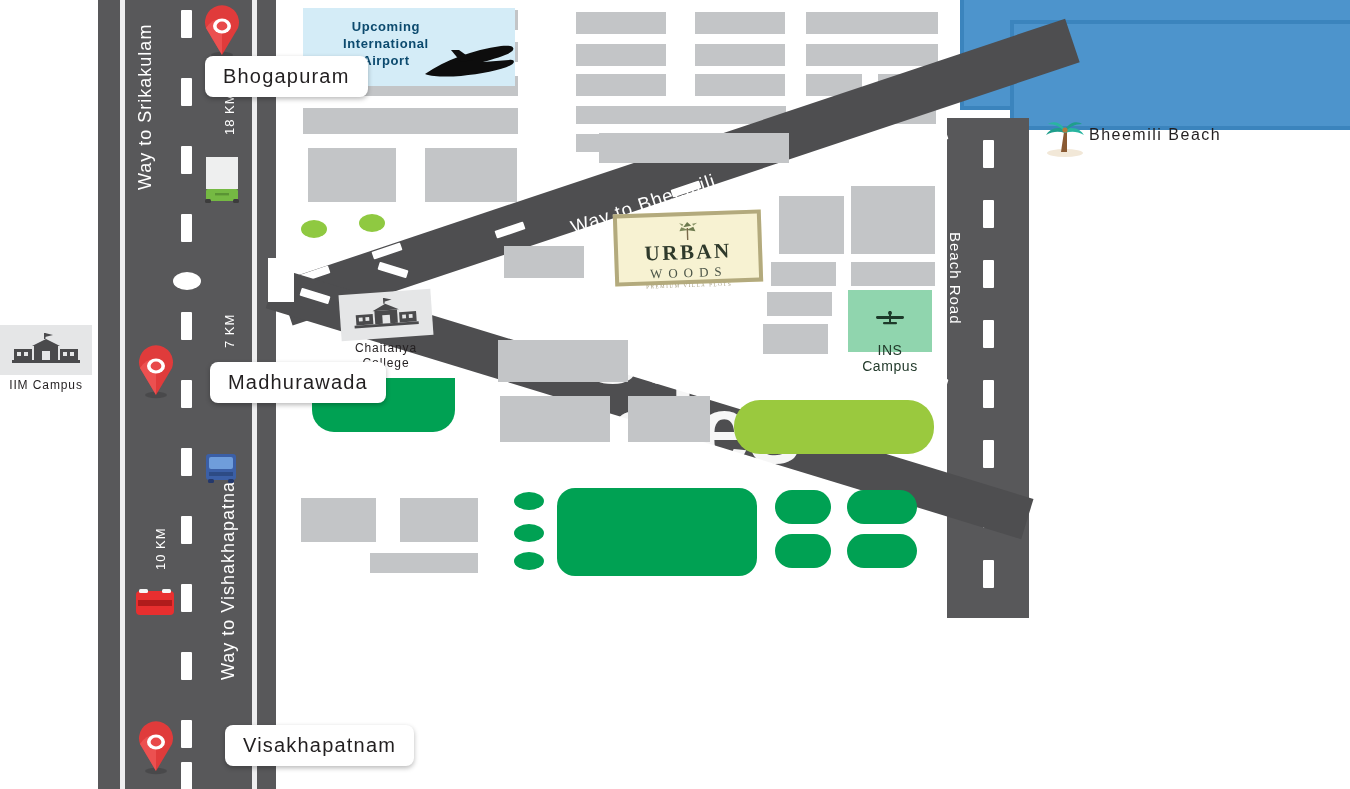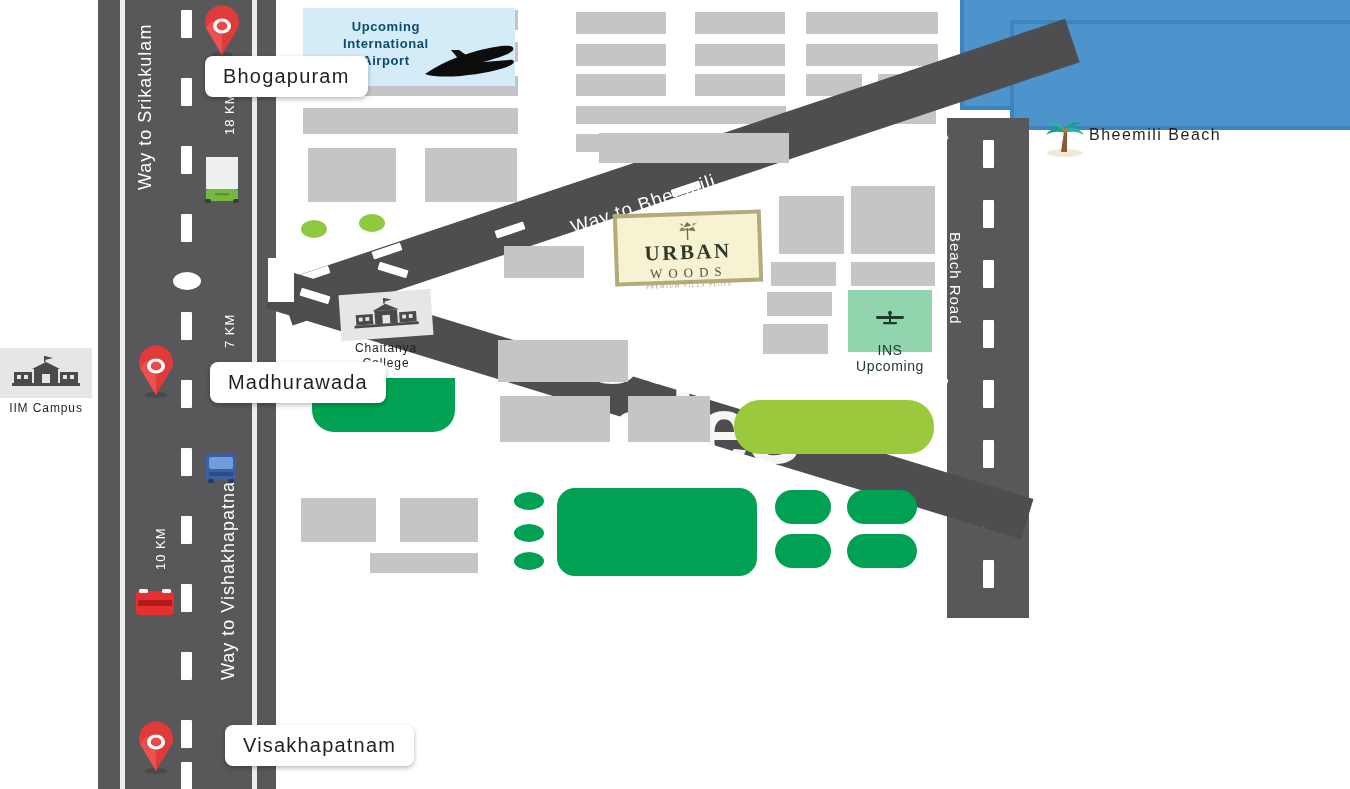--- a/index.html
+++ b/index.html
@@ -307,34 +307,34 @@
   </div>
 
   <div class="ins-box" style="left:848px; top:290px; width:84px; height:58px; padding-top:4px;">
     <svg width="34" height="16" viewBox="0 0 34 16" style="display:block;margin:0 auto;">
       <rect x="16" y="1" width="2" height="13" fill="#1d3a2a"></rect>
       <rect x="3" y="6" width="28" height="3" rx="1.4" fill="#1d3a2a"></rect>
       <rect x="10" y="12" width="14" height="2.2" rx="1" fill="#1d3a2a"></rect>
       <circle cx="17" cy="3" r="2" fill="#1d3a2a"></circle>
     </svg>
     <span>INS
-Upcoming</span>
+Campus</span>
   </div>
 
   <div class="abs" style="left:303px; top:8px; width:212px; height:78px; background:#d4ecf7;">
     <div class="abs" style="left:40px; top:11px; color:#0c4a6e; font-size:13px; line-height:1.3; letter-spacing:.6px; font-weight:bold; white-space:pre-line;text-align:center;">Upcoming
 International
 Airport</div>
     <svg width="96" height="44" viewBox="0 0 96 44" style="position:absolute; left:118px; top:30px;">
       <path d="M4 36 C24 22 52 12 80 8 C88 7 94 8 92 12 C90 16 76 20 62 24 L88 22 C93 21 95 24 90 27 C82 32 60 36 40 38 C26 39 12 39 4 36 Z" fill="#0d0d0d"></path>
       <path d="M40 24 L30 12 L38 12 L52 22 Z" fill="#0d0d0d"></path>
     </svg>
   </div>
 
-  <div class="poi-tile" style="left:0px; top:325px; width:92px;margin-top:23px;">
+  <div class="poi-tile" style="left:0px; top:325px; width:92px;">
     <div class="poi-box" style="width:92px; height:50px; position:relative;">
       <svg width="72" height="36" viewBox="0 0 72 36" style="position:absolute; left:10px; top:7px;">
         <rect x="34" y="1" width="1.5" height="6" fill="#4a4a4c"></rect>
         <path d="M35 1 L43 3 L35 5 Z" fill="#4a4a4c"></path>
         <path d="M22 14 L36 7 L50 14 Z" fill="#4a4a4c"></path>
         <rect x="24" y="14" width="24" height="14" fill="#4a4a4c"></rect>
         <rect x="32" y="19" width="8" height="9" fill="#e5e6e7"></rect>
         <rect x="4" y="17" width="18" height="11" fill="#4a4a4c"></rect>
         <rect x="50" y="17" width="18" height="11" fill="#4a4a4c"></rect>
         <rect x="7" y="20" width="4" height="4" fill="#e5e6e7"></rect>

